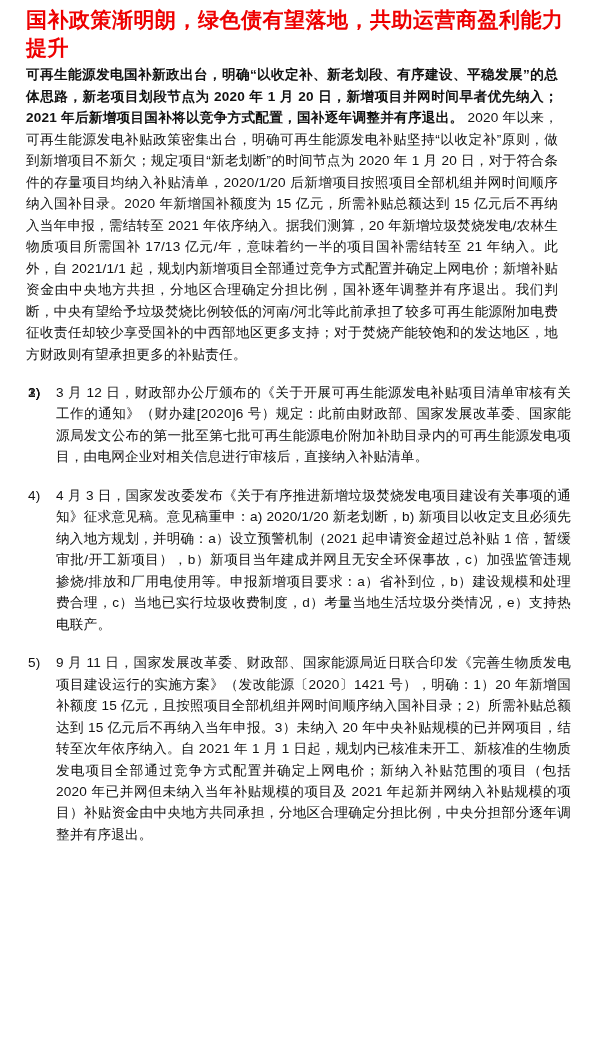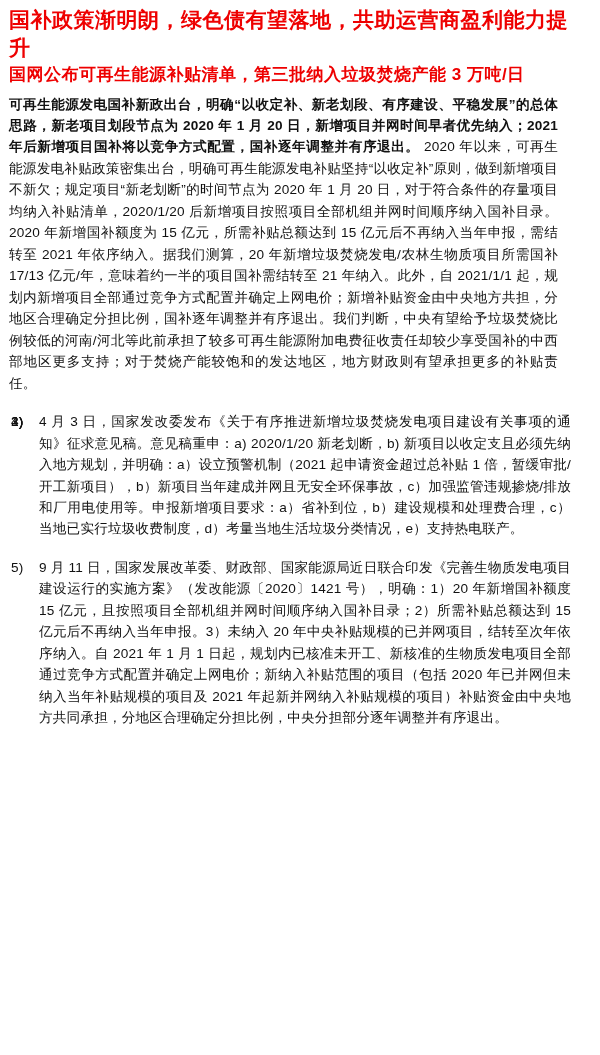--- a/index.html
+++ b/index.html
@@ -9,21 +9,21 @@
   }
   body {
     width: 600px;
     font-family: "Liberation Sans", "DejaVu Sans", sans-serif;
     color: #111111;
   }
   .page {
     box-sizing: border-box;
     width: 580px;
     min-height: 1055px;
-    padding: 6px 9px 10px 9px;
+    padding: 6px 9px 10px 26px;
     background: #ffffff;
   }
   .report-title {
     color: #ee0000;
     font-size: 21px;
     line-height: 1.32;
     font-weight: bold;
     margin: 0 0 3px 0;
     letter-spacing: 0.5px;
   }
@@ -68,36 +68,36 @@
     top: 0;
   }
 </style>
 </head>
 <body>
 
 <div class="page">
 
   <h1 class="report-title">国补政策渐明朗，绿色债有望落地，共助运营商盈利能力提升</h1>
 
-  <h2 class="report-subtitle">国网公布可再生能源补贴清单，第三批纳入垃圾焚烧产能 3 万吨/日</h2>
 
   <p class="summary">
     <span class="lead-bold">可再生能源发电国补新政出台，明确“以收定补、新老划段、有序建设、平稳发展”的总体思路，新老项目划段节点为 2020 年 1 月 20 日，新增项目并网时间早者优先纳入；2021 年后新增项目国补将以竞争方式配置，国补逐年调整并有序退出。</span>
     <span class="lead-regular">2020 年以来，可再生能源发电补贴政策密集出台，明确可再生能源发电补贴坚持“以收定补”原则，做到新增项目不新欠；规定项目“新老划断”的时间节点为 2020 年 1 月 20 日，对于符合条件的存量项目均纳入补贴清单，2020/1/20 后新增项目按照项目全部机组并网时间顺序纳入国补目录。2020 年新增国补额度为 15 亿元，所需补贴总额达到 15 亿元后不再纳入当年申报，需结转至 2021 年依序纳入。据我们测算，20 年新增垃圾焚烧发电/农林生物质项目所需国补 17/13 亿元/年，意味着约一半的项目国补需结转至 21 年纳入。此外，自 2021/1/1 起，规划内新增项目全部通过竞争方式配置并确定上网电价；新增补贴资金由中央地方共担，分地区合理确定分担比例，国补逐年调整并有序退出。我们判断，中央有望给予垃圾焚烧比例较低的河南/河北等此前承担了较多可再生能源附加电费征收责任却较少享受国补的中西部地区更多支持；对于焚烧产能较饱和的发达地区，地方财政则有望承担更多的补贴责任。</span>
   </p>
 
   <ol class="policy-list">
     <li class="policy-item">
       <span class="marker">1)</span>
     </li>
     <li class="policy-item">
       <span class="marker">2)</span>
     </li>
     <li class="policy-item">
       <span class="marker">3)</span>
+      <span class="item-text">3 月 12 日，财政部办公厅颁布的《关于开展可再生能源发电补贴项目清单审核有关工作的通知》（财办建[2020]6 号）规定：此前由财政部、国家发展改革委、国家能源局发文公布的第一批至第七批可再生能源电价附加补助目录内的可再生能源发电项目，由电网企业对相关信息进行审核后，直接纳入补贴清单。</span>
     </li>
     <li class="policy-item">
       <span class="marker">4)</span>
       <span class="item-text">4 月 3 日，国家发改委发布《关于有序推进新增垃圾焚烧发电项目建设有关事项的通知》征求意见稿。意见稿重申：a) 2020/1/20 新老划断，b) 新项目以收定支且必须先纳入地方规划，并明确：a）设立预警机制（2021 起申请资金超过总补贴 1 倍，暂缓审批/开工新项目），b）新项目当年建成并网且无安全环保事故，c）加强监管违规掺烧/排放和厂用电使用等。申报新增项目要求：a）省补到位，b）建设规模和处理费合理，c）当地已实行垃圾收费制度，d）考量当地生活垃圾分类情况，e）支持热电联产。</span>
     </li>
     <li class="policy-item">
       <span class="marker">5)</span>
       <span class="item-text">9 月 11 日，国家发展改革委、财政部、国家能源局近日联合印发《完善生物质发电项目建设运行的实施方案》（发改能源〔2020〕1421 号），明确：1）20 年新增国补额度 15 亿元，且按照项目全部机组并网时间顺序纳入国补目录；2）所需补贴总额达到 15 亿元后不再纳入当年申报。3）未纳入 20 年中央补贴规模的已并网项目，结转至次年依序纳入。自 2021 年 1 月 1 日起，规划内已核准未开工、新核准的生物质发电项目全部通过竞争方式配置并确定上网电价；新纳入补贴范围的项目（包括 2020 年已并网但未纳入当年补贴规模的项目及 2021 年起新并网纳入补贴规模的项目）补贴资金由中央地方共同承担，分地区合理确定分担比例，中央分担部分逐年调整并有序退出。</span>
     </li>
   </ol>

